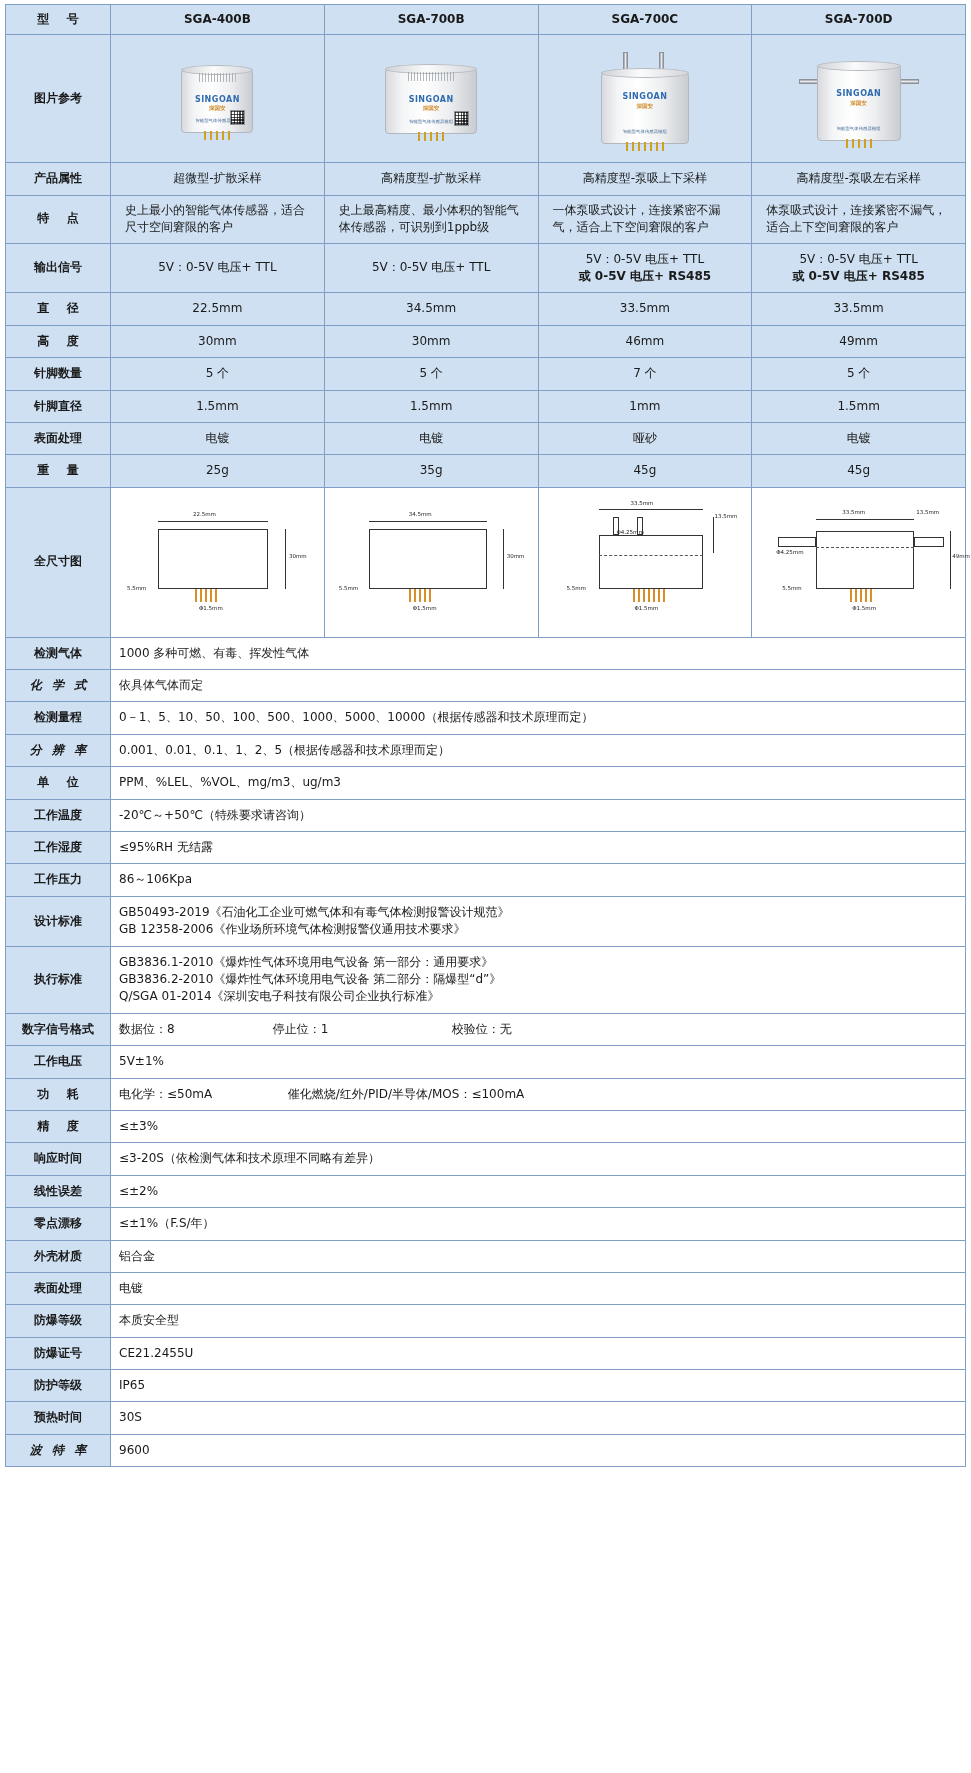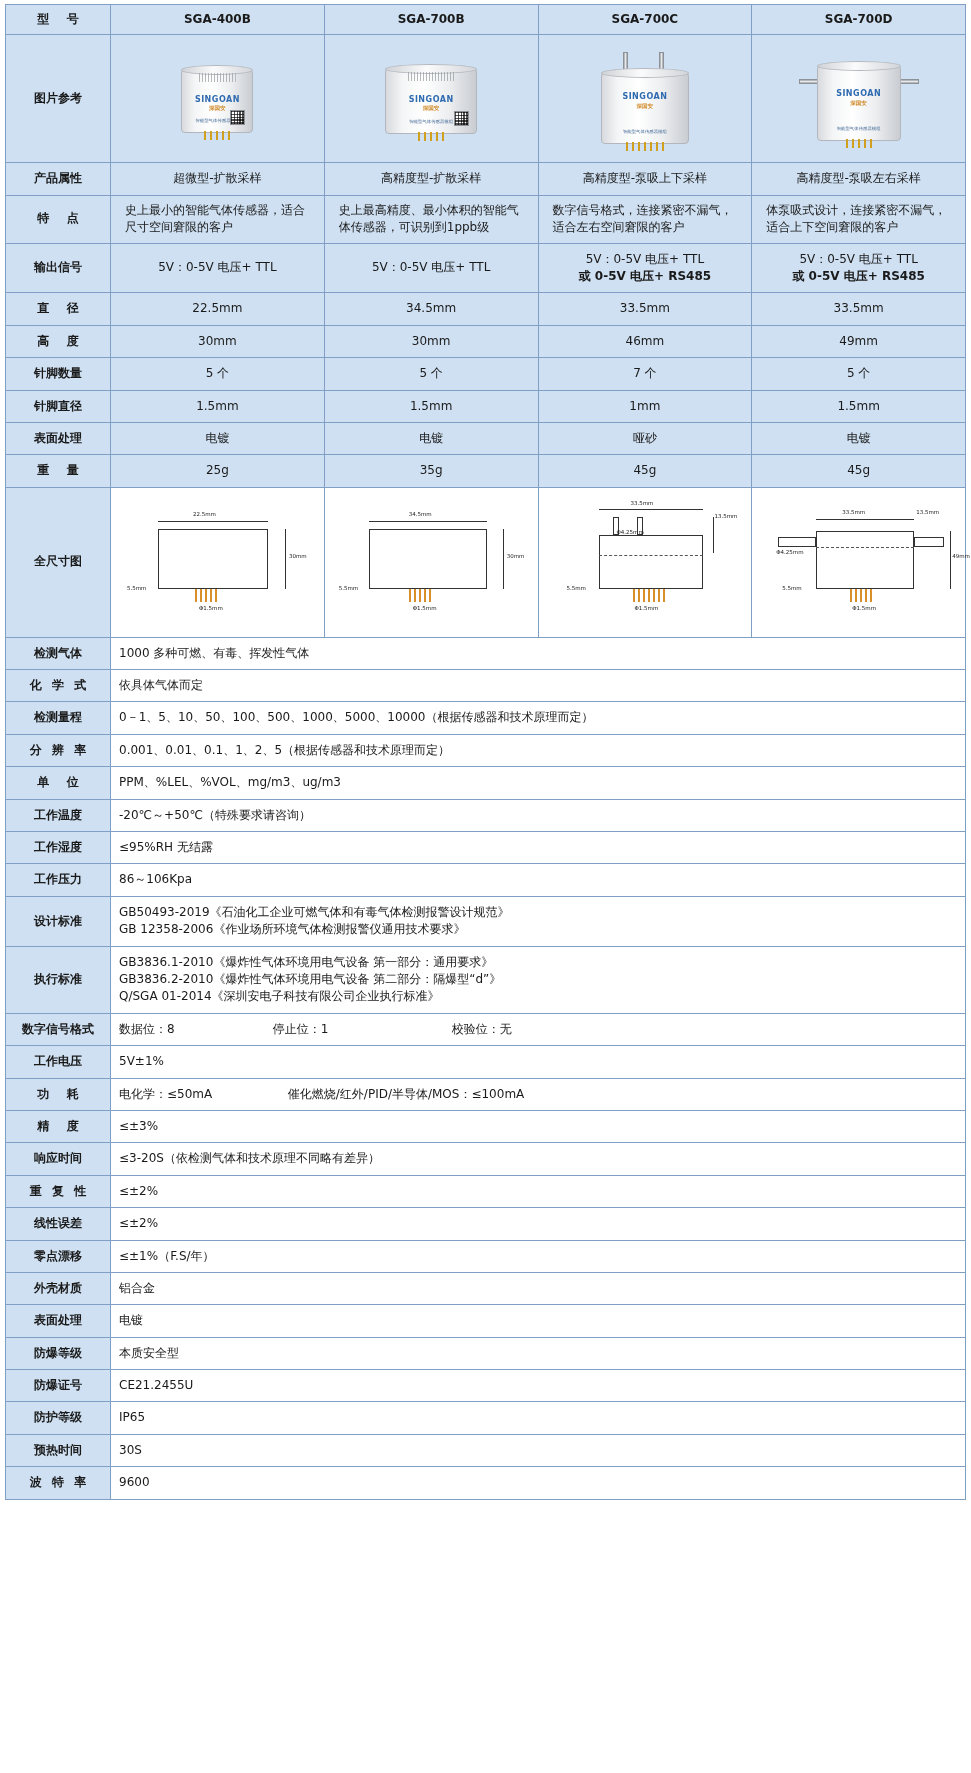--- a/index.html
+++ b/index.html
@@ -30,21 +30,21 @@
   td.label {
     width: 105px;
     background: #cfe0f2;
     text-align: center;
     font-weight: bold;
     font-size: 12.5px;
     color: #16324f;
     padding: 6px 2px;
   }
   td.label .sp2 { letter-spacing: 0.55em; padding-left: 0.55em; }
-  td.label .sp1 { letter-spacing: 0.25em; padding-left: 0.25em; }
+  td.label .sp1 { letter-spacing: 0.25em; padding-left: 0.25em; font-style: italic; }
 
   td.val {
     background: #cfe0f2;
     text-align: center;
     padding: 7px 6px;
     font-size: 12px;
   }
   td.head {
     background: #cfe0f2;
     text-align: center;
@@ -235,21 +235,21 @@
     <td class="val">超微型-扩散采样</td>
     <td class="val">高精度型-扩散采样</td>
     <td class="val">高精度型-泵吸上下采样</td>
     <td class="val">高精度型-泵吸左右采样</td>
   </tr>
 
   <tr>
     <td class="label"><span class="sp2">特   点</span></td>
     <td class="feature">史上最小的智能气体传感器，适合尺寸空间窘限的客户</td>
     <td class="feature">史上最高精度、最小体积的智能气体传感器，可识别到1ppb级</td>
-    <td class="feature">数字信号格式，连接紧密不漏气，适合左右空间窘限的客户</td>
+    <td class="feature">一体泵吸式设计，连接紧密不漏气，适合上下空间窘限的客户</td>
     <td class="feature">体泵吸式设计，连接紧密不漏气，适合上下空间窘限的客户</td>
   </tr>
 
   <tr>
     <td class="label">输出信号</td>
     <td class="val">
             <span class="multi">5V：0-5V 电压+ TTL</span>
           </td>
     <td class="val">
             <span class="multi">5V：0-5V 电压+ TTL</span>
@@ -487,24 +487,20 @@
   <tr>
     <td class="label"><span class="sp2">精   度</span></td>
     <td class="full" colspan="4">≤±3%</td>
   </tr>
 
   <tr>
     <td class="label">响应时间</td>
     <td class="full" colspan="4">≤3-20S（依检测气体和技术原理不同略有差异）</td>
   </tr>
 
-  <tr>
-    <td class="label"><span class="sp1">重 复 性</span></td>
-    <td class="full" colspan="4">≤±2%</td>
-  </tr>
 
   <tr>
     <td class="label">线性误差</td>
     <td class="full" colspan="4">≤±2%</td>
   </tr>
 
   <tr>
     <td class="label">零点漂移</td>
     <td class="full" colspan="4">≤±1%（F.S/年）</td>
   </tr>

